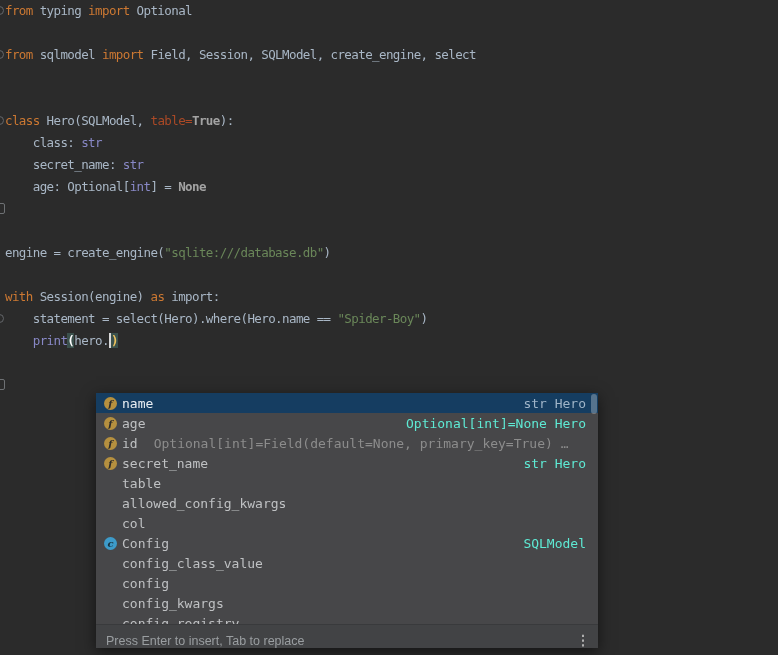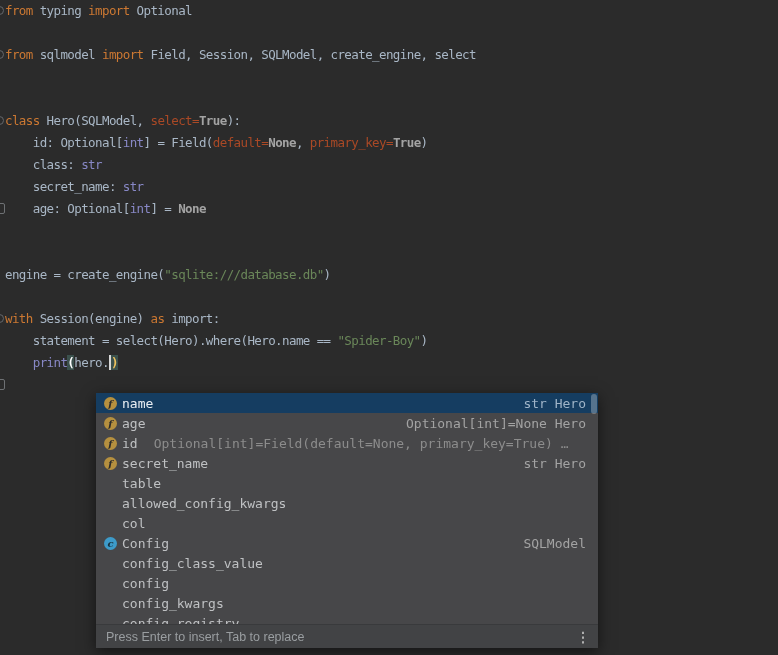--- a/index.html
+++ b/index.html
@@ -29,43 +29,42 @@
   .row{height:20px;display:flex;align-items:center;padding:0 12px 0 8px;
        font-size:13px;color:#bfc1c3;white-space:pre;}
   .row.sel{background:#153d61;color:#e9eef3;}
   .row .spacer{width:18px;flex:none;}
   .ic{flex:none;width:13px;height:13px;border-radius:50%;margin-right:5px;
       font:italic bold 10px/13px "DejaVu Serif",serif;text-align:center;}
   .ic-field{background:#b5903f;color:#2c2c2c;}
   .ic-class{background:#3d9bc9;color:#17323f;}
   .row .lbl{flex:none;}
   .row .tail{margin-left:16px;color:#8c8c8c;overflow:hidden;}
-  .row .right{margin-left:auto;color:#a3a3a3;}
+  .row .right{margin-left:auto;color:#5eead4;}
   .row.sel .right{color:#9fb4c8;}
   .popup-scroll-thumb{position:absolute;top:1px;right:1px;width:6px;height:20px;
       background:rgba(255,255,255,.28);border-radius:3px;}
   .popup-hintbar{position:absolute;left:0;right:0;bottom:0;height:23px;background:#424345;
-      border-top:1px solid #393a3c;display:flex;align-items:center;
+      border-top:1px solid #393a3c;display:flex;align-items:flex-end;
       font-family:"Liberation Sans",sans-serif;font-size:12.5px;color:#9a9ea1;}
   .hint-text{padding-left:10px;}
   .kebab{margin-left:auto;padding-right:8px;font-size:14px;color:#b0b0b0;font-weight:bold;}
 </style>
 </head>
 <body>
 
 <div class="screen">
   <div class="editor">
     <div class="code-lines">
         <div class="line"><span class="tk-kw">from</span><span> typing </span><span class="tk-kw">import</span><span> Optional</span></div>
         <div class="line"></div>
         <div class="line"><span class="tk-kw">from</span><span> sqlmodel </span><span class="tk-kw">import</span><span> Field, Session, SQLModel, create_engine, select</span></div>
         <div class="line"></div>
         <div class="line"></div>
-        <div class="line"><span class="tk-kw">class</span><span> Hero(SQLModel, </span><span class="tk-arg">select=</span><span class="tk-kwb">True</span><span>):</span></div>
-        <div class="line"><span>    id: Optional[</span><span class="tk-bi">int</span><span>] = Field(</span><span class="tk-arg">default=</span><span class="tk-kwb">None</span><span>, </span><span class="tk-arg">primary_key=</span><span class="tk-kwb">True</span><span>)</span></div>
+        <div class="line"><span class="tk-kw">class</span><span> Hero(SQLModel, </span><span class="tk-arg">table=</span><span class="tk-kwb">True</span><span>):</span></div>
         <div class="line"><span>    class: </span><span class="tk-bi">str</span></div>
         <div class="line"><span>    secret_name: </span><span class="tk-bi">str</span></div>
         <div class="line"><span>    age: Optional[</span><span class="tk-bi">int</span><span>] = </span><span class="tk-kwb">None</span></div>
         <div class="line"></div>
         <div class="line"></div>
         <div class="line"><span>engine = create_engine(</span><span class="tk-str">"sqlite:///database.db"</span><span>)</span></div>
         <div class="line"></div>
         <div class="line"><span class="tk-kw">with</span><span> Session(engine) </span><span class="tk-kw">as</span><span> import:</span></div>
         <div class="line"><span>    statement = select(Hero).where(Hero.name == </span><span class="tk-str">"Spider-Boy"</span><span>)</span></div>
         <div class="line"><span>    </span><span class="tk-bi">print</span><span class="tk-braceL">(</span><span>hero.</span><span class="tk-caret"></span><span class="tk-braceR">)</span></div>

